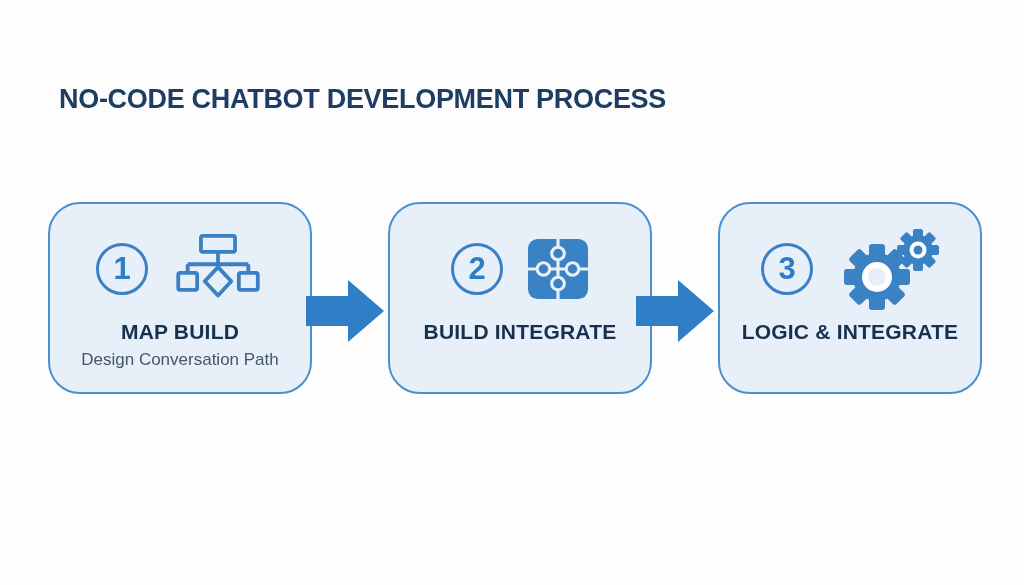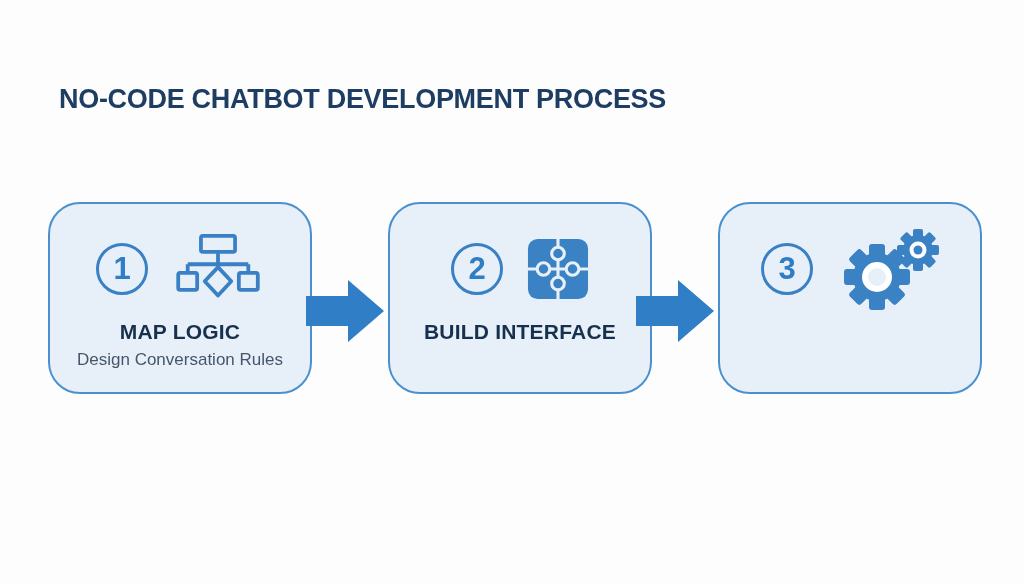--- a/index.html
+++ b/index.html
@@ -98,22 +98,22 @@
       <span class="icon-box">
         <svg width="92" height="72" viewBox="0 0 96 76" fill="none">
           <rect x="30" y="3" width="36" height="17" rx="2" stroke="#3a80c4" stroke-width="4"></rect>
           <path d="M48 20 V33 M16 33 H80 M16 33 V42 M80 33 V42 M48 33 V38" stroke="#3a80c4" stroke-width="4"></path>
           <rect x="6" y="42" width="20" height="18" rx="2" stroke="#3a80c4" stroke-width="4"></rect>
           <rect x="70" y="42" width="20" height="18" rx="2" stroke="#3a80c4" stroke-width="4"></rect>
           <path d="M48 36 L62 51 L48 66 L34 51 Z" stroke="#3a80c4" stroke-width="4" stroke-linejoin="round"></path>
         </svg>
       </span>
     </div>
-    <div class="heading">MAP LOGIC</div>
-    <div class="subtitle">Design Conversation Rules</div>
+    <div class="heading">MAP BUILD</div>
+    <div class="subtitle">Design Conversation Path</div>
   </div>
 
   <span class="arrow arrow-1">
     <svg width="78" height="66" viewBox="0 0 78 66">
       <polygon points="0,18 42,18 42,2 78,33 42,64 42,48 0,48" fill="#2f7ec6"></polygon>
     </svg>
   </span>
 
   <div class="card card-2">
     <div class="card-top">
@@ -122,21 +122,21 @@
         <svg width="62" height="62" viewBox="0 0 64 64">
           <rect x="1" y="1" width="62" height="62" rx="10" fill="#3b82c4"></rect>
           <path d="M1 32 H63 M32 1 V63" stroke="#e7f0f9" stroke-width="3.2"></path>
           <circle cx="32" cy="16" r="6.5" fill="#3b82c4" stroke="#e7f0f9" stroke-width="3.2"></circle>
           <circle cx="47" cy="32" r="6.5" fill="#3b82c4" stroke="#e7f0f9" stroke-width="3.2"></circle>
           <circle cx="32" cy="47" r="6.5" fill="#3b82c4" stroke="#e7f0f9" stroke-width="3.2"></circle>
           <circle cx="17" cy="32" r="6.5" fill="#3b82c4" stroke="#e7f0f9" stroke-width="3.2"></circle>
         </svg>
       </span>
     </div>
-    <div class="heading">BUILD INTERFACE</div>
+    <div class="heading">BUILD INTEGRATE</div>
   </div>
 
   <span class="arrow arrow-2">
     <svg width="78" height="66" viewBox="0 0 78 66">
       <polygon points="0,18 42,18 42,2 78,33 42,64 42,48 0,48" fill="#2f7ec6"></polygon>
     </svg>
   </span>
 
   <div class="card card-3">
     <div class="card-top">
@@ -163,15 +163,16 @@
               <rect x="-8" y="-33" width="16" height="66" rx="3" transform="rotate(90)"></rect>
               <rect x="-8" y="-33" width="16" height="66" rx="3" transform="rotate(135)"></rect>
               <circle r="24"></circle>
             </g>
             <circle r="15" fill="#ffffff"></circle>
             <circle r="9" fill="#e7f0f9"></circle>
           </g>
         </svg>
       </span>
     </div>
+    <div class="heading">LOGIC &amp; INTEGRATE</div>
   </div>
 
 </div>
 
 </body></html>

